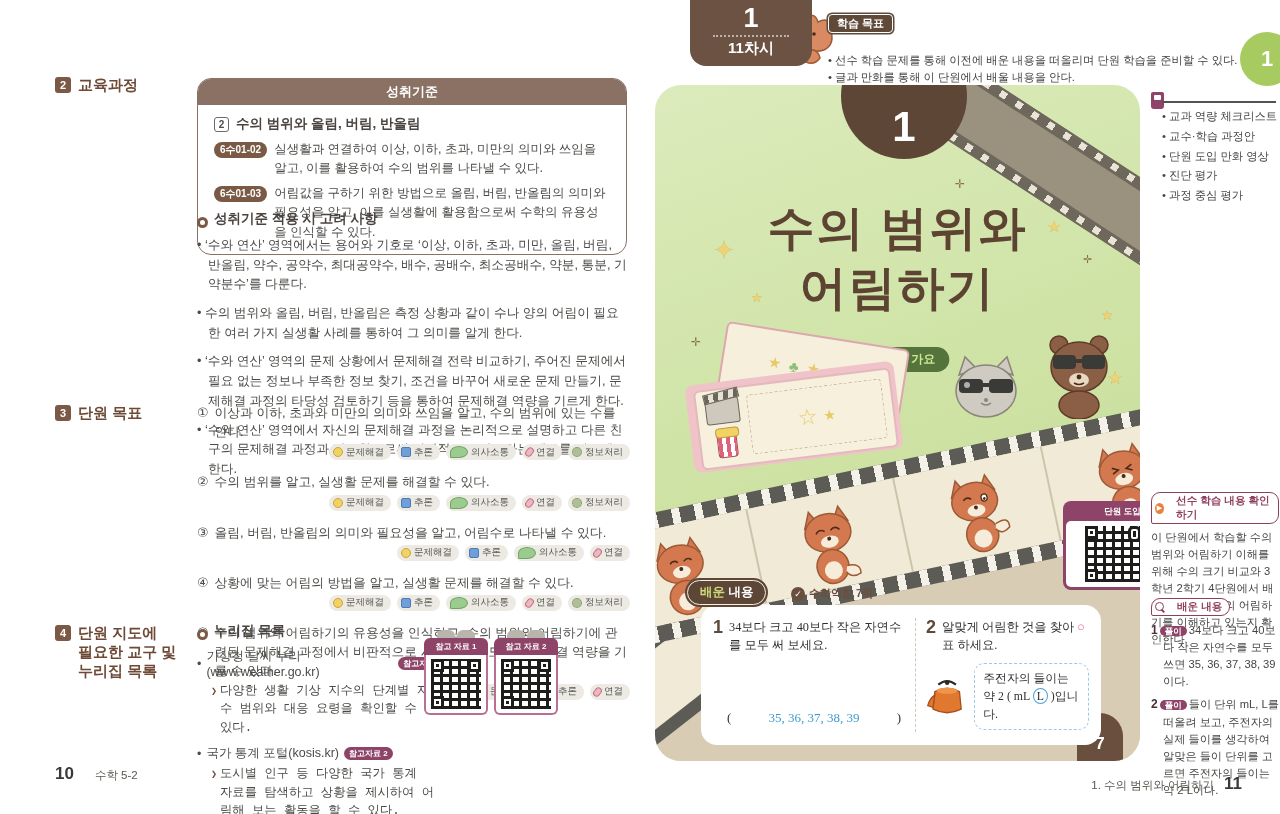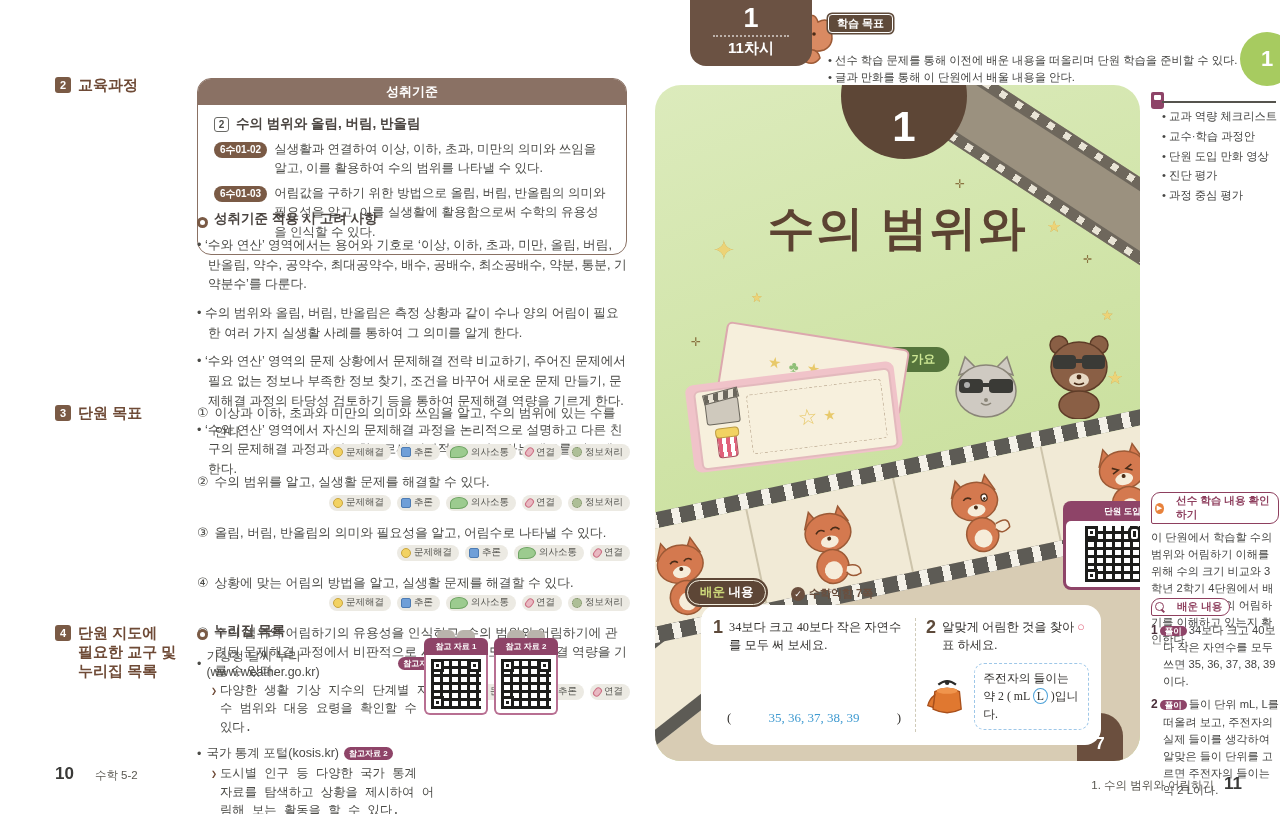--- a/index.html
+++ b/index.html
@@ -423,20 +423,21 @@
   <span class="star" style="left:446px; top:222px; font-size:14px;">★</span>
   <span class="star" style="left:452px; top:282px; font-size:18px;">★</span>
   <span class="sparkle" style="left:36px; top:250px; font-size:12px;">✛</span>
 
   <div class="ground"></div>
 
   <div class="unit-circle">
     <b>1</b>
   </div>
   <div class="p-title t1">수의 범위와</div>
+  <div class="p-title t2">어림하기</div>
   <div class="theme-badge">영화관에 가요</div>
 
   <div class="tickets">
     <div class="ticket back">
       <span class="glyph-star">★</span>
       <span class="glyph-clover">♣</span>
       <span class="glyph-star">★</span>
       <span class="glyph-clover">♣</span>
       <span class="glyph-star">★</span>
     </div>

